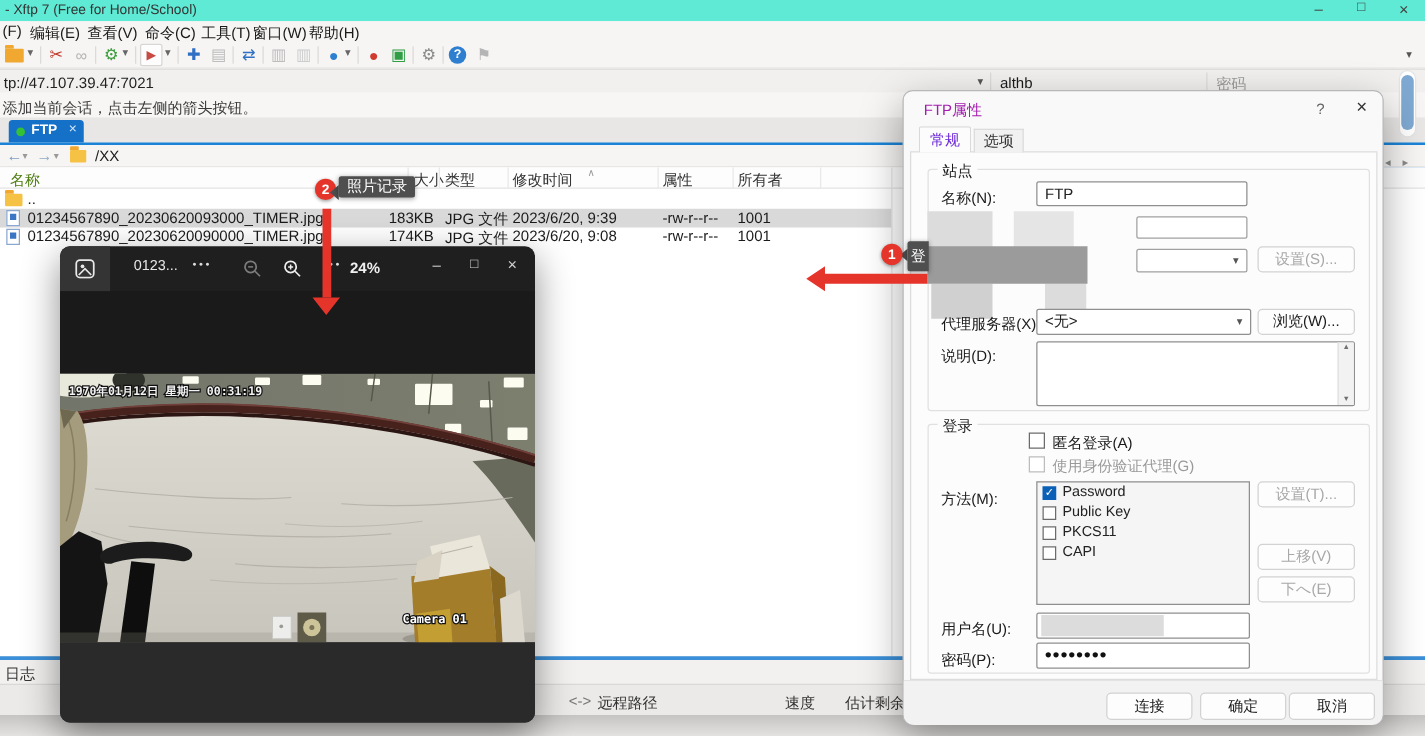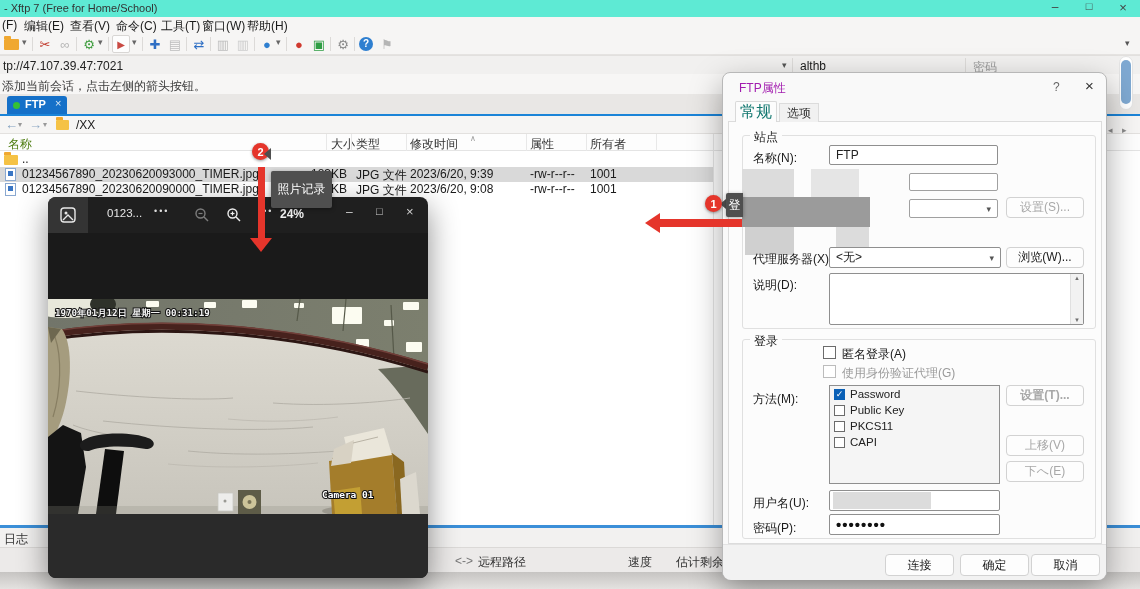--- a/index.html
+++ b/index.html
@@ -284,21 +284,21 @@
   <div class="abs" style="left:0;top:317px;width:380px;height:64px;background:#2a2a2a;border-radius:0 0 8px 8px;"></div>
 </div>
 
 <div class="abs" style="left:722px;top:72px;width:385px;height:508px;background:#f9f9f9;border:1px solid #b8b8b8;border-radius:8px;box-shadow:0 12px 32px rgba(0,0,0,.35);z-index:30;">
   <span class="abs t" style="left:16px;top:7px;color:#a21caf;">FTP属性</span>
   <span class="abs" style="left:330px;top:7px;color:#666;font-size:12px;">?</span>
   <span class="abs" style="left:362px;top:4px;color:#333;font-size:15px;">×</span>
 
   <div class="abs" style="left:5px;top:48px;width:374px;height:423px;border:1px solid #dcdcdc;background:#fcfcfc;"></div>
   <div class="abs" style="left:12px;top:28px;width:42px;height:21px;background:#fcfcfc;border:1px solid #d9d9d9;border-bottom:none;border-radius:2px 2px 0 0;text-align:center;z-index:2;">
-    <span style="font-size:16px;color:#0f766e;line-height:20px;">常规</span>
+    <span style="font-size:12px;color:#6d28d9;line-height:20px;">常规</span>
   </div>
   <div class="abs" style="left:56px;top:30px;width:40px;height:19px;background:#f1f1f1;border:1px solid #dcdcdc;border-bottom:none;text-align:center;">
     <span style="font-size:12px;color:#333;line-height:18px;">选项</span>
   </div>
 
   <div class="abs" style="left:19px;top:62px;width:354px;height:194px;border:1px solid #e0e0e0;border-radius:3px;"></div>
   <span class="abs t" style="left:27px;top:56px;background:#fcfcfc;padding:0 4px;z-index:2;">站点</span>
 
   <span class="abs t" style="left:30px;top:77px;">名称(N):</span>
   <div class="abs field" style="left:106px;top:72px;width:169px;height:20px;">
@@ -356,21 +356,21 @@
     </div>
     <div style="height:16px;display:flex;align-items:center;padding-left:4px;">
       <span style="width:11px;height:11px;background:#fff;border:1px solid #6b6b6b;margin-right:5px;"></span>
       <span style="font-size:11.5px;">PKCS11</span>
     </div>
     <div style="height:16px;display:flex;align-items:center;padding-left:4px;">
       <span style="width:11px;height:11px;background:#fff;border:1px solid #6b6b6b;margin-right:5px;"></span>
       <span style="font-size:11.5px;">CAPI</span>
     </div>
   </div>
-  <div class="abs btn disabled" style="left:283px;top:312px;width:78px;height:21px;font-weight:bold;">
+  <div class="abs btn disabled" style="left:283px;top:312px;width:78px;height:21px;">
     <span>设置(T)...</span>
   </div>
   <div class="abs btn disabled" style="left:283px;top:362px;width:78px;height:21px;">
     <span>上移(V)</span>
   </div>
   <div class="abs btn disabled" style="left:283px;top:388px;width:78px;height:21px;">
     <span>下へ(E)</span>
   </div>
 
   <span class="abs t" style="left:30px;top:422px;">用户名(U):</span>
@@ -391,21 +391,21 @@
   </div>
   <div class="abs btn" style="left:308px;top:481px;width:69px;height:22px;">
     <span>取消</span>
   </div>
 </div>
 
 <div class="abs circle" style="left:252px;top:143px;z-index:40;">
     <span>2</span>
   </div>
 <div class="abs" style="left:264px;top:148px;width:0;height:0;border-top:6px solid transparent;border-bottom:6px solid transparent;border-right:7px solid #4f4f4f;z-index:40;"></div>
-<div class="abs tooltip" style="left:271px;top:141px;width:61px;height:37px;z-index:40;margin-top:30px;">
+<div class="abs tooltip" style="left:271px;top:141px;width:61px;height:17px;z-index:40;">
     <span>照片记录</span>
   </div>
 <div class="abs annred" style="left:258px;top:167px;width:7px;height:71px;z-index:40;"></div>
 <div class="abs" style="left:250px;top:238px;width:0;height:0;border-left:11px solid transparent;border-right:11px solid transparent;border-top:14px solid #e5352b;z-index:40;"></div>
 
 <div class="abs" style="left:720px;top:199px;width:0;height:0;border-top:5px solid transparent;border-bottom:5px solid transparent;border-right:6px solid #4f4f4f;z-index:31;"></div>
 <div class="abs tooltip" style="left:726px;top:193px;width:17px;height:24px;z-index:31;border-radius:2px 0 0 2px;">
     <span>登</span>
   </div>
 <div class="abs circle" style="left:705px;top:195px;z-index:40;">

